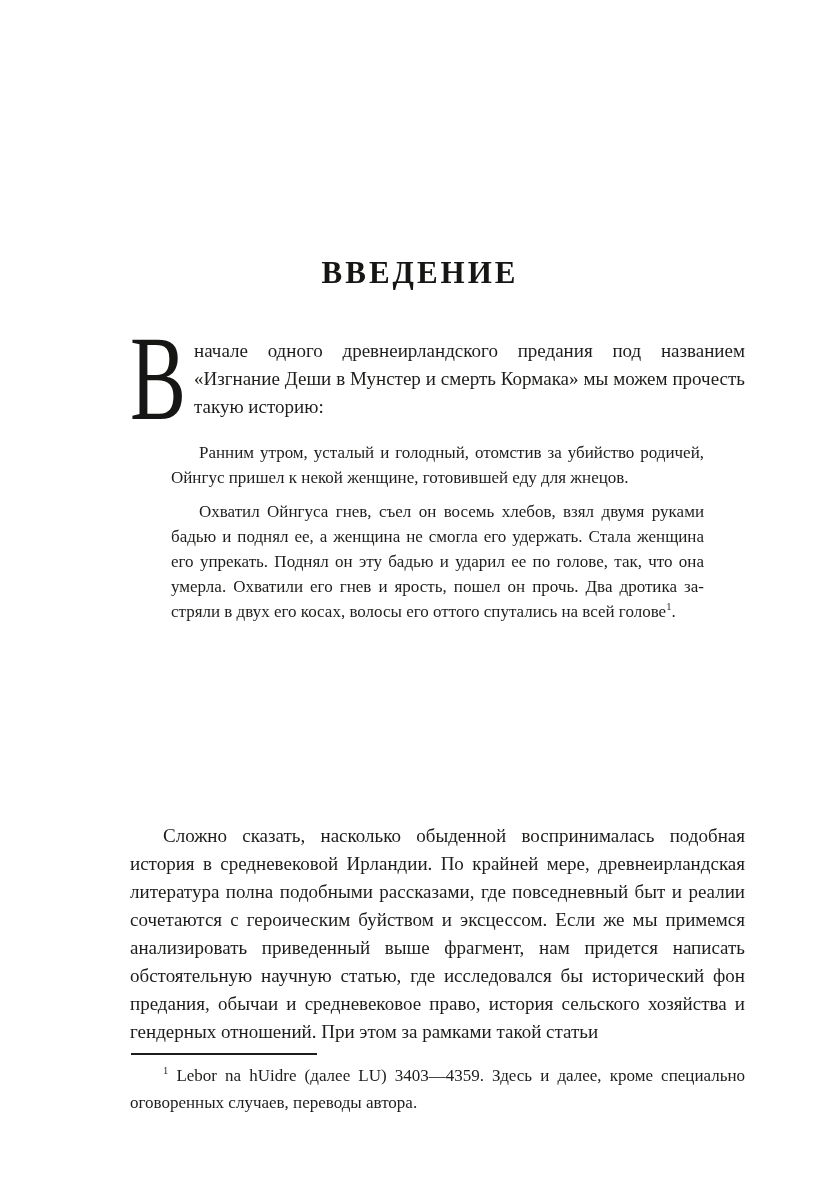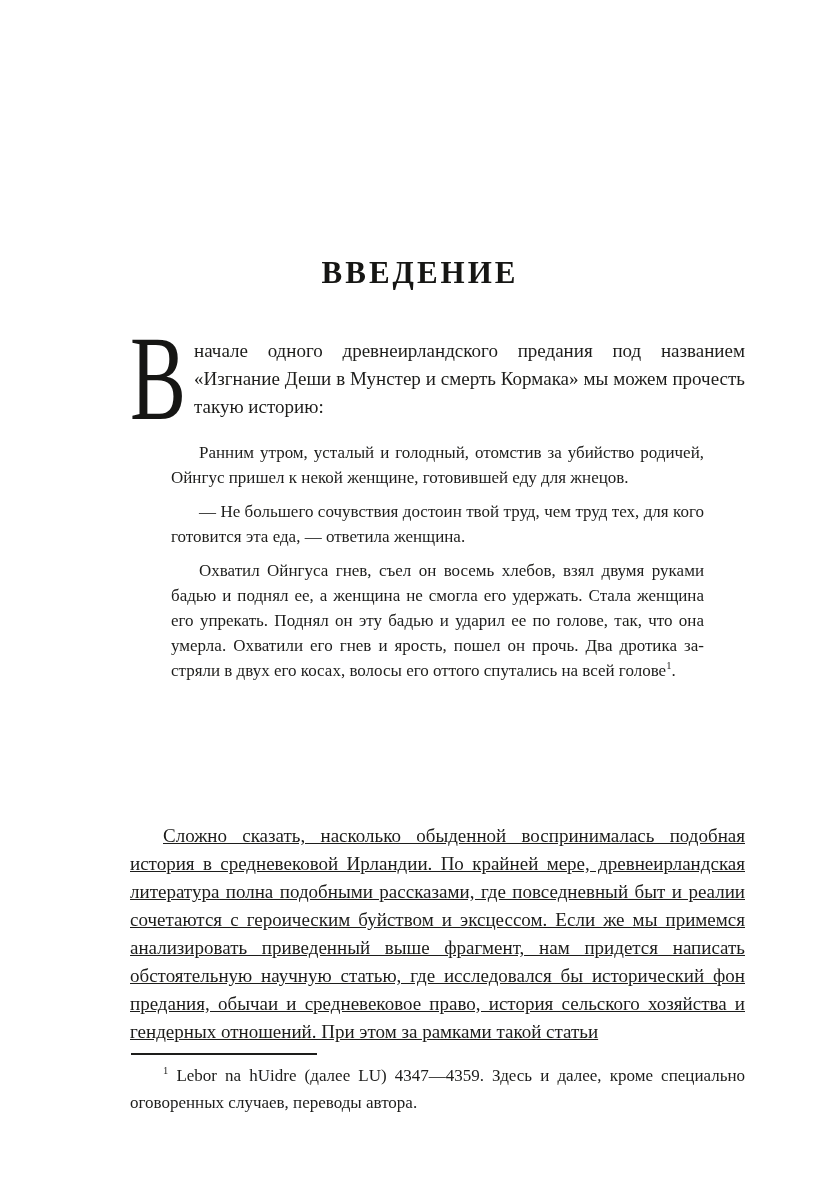--- a/index.html
+++ b/index.html
@@ -63,21 +63,20 @@
   }
   .body-paragraph {
     position: absolute;
     top: 822px;
     left: 130px;
     width: 615px;
     font-size: 19px;
     line-height: 28px;
     text-align: justify;
     text-indent: 33px;
-    text-decoration: underline;
   }
   .footnote-rule {
     position: absolute;
     top: 1053px;
     left: 131px;
     width: 186px;
     height: 0;
     border-top: 2px solid #1d1d1b;
   }
   .footnote {
@@ -105,25 +104,24 @@
 <div class="page" style="background: rgb(255, 255, 255); color: rgb(29, 29, 27);">
 
   <h1 class="chapter-title">ВВЕДЕНИЕ</h1>
 
   <div class="opening-paragraph">
     <span class="dropcap">В</span><span>начале одного древнеирландского предания под названием «Изгнание Деши в Мунстер и смерть Кормака» мы можем прочесть такую историю:</span>
   </div>
 
   <div class="block-quote">
     <p>Ранним утром, усталый и голодный, отомстив за убийство роди­чей, Ойнгус пришел к некой женщине, готовившей еду для жнецов.</p>
-    <p>— Не большего сочувствия достоин твой труд, чем труд тех, для кого готовится эта еда, — ответила женщина.</p>
     <p><span>Охватил Ойнгуса гнев, съел он восемь хлебов, взял двумя руками бадью и поднял ее, а женщина не смогла его удержать. Стала женщина его упрекать. Поднял он эту бадью и ударил ее по голове, так, что она умерла. Охватили его гнев и ярость, пошел он прочь. Два дротика за­стряли в двух его косах, волосы его оттого спутались на всей голове</span><sup class="fn-ref">1</sup><span>.</span></p>
   </div>
 
   <div class="body-paragraph">Сложно сказать, насколько обыденной воспринималась подобная история в средневековой Ирландии. По крайней мере, древнеирланд­ская литература полна подобными рассказами, где повседневный быт и реалии сочетаются с героическим буйством и эксцессом. Если же мы примемся анализировать приведенный выше фрагмент, нам придется написать обстоятельную научную статью, где исследовался бы истори­ческий фон предания, обычаи и средневековое право, история сельского хозяйства и гендерных отношений. При этом за рамками такой статьи</div>
 
   <div class="footnote-rule"></div>
 
   <div class="footnote">
-    <p><sup class="fn-ref">1</sup> <span>Lebor na hUidre (далее LU) 4347—4359. Здесь и далее, кроме специ­ально оговоренных случаев, переводы автора.</span></p>
+    <p><sup class="fn-ref">1</sup> <span>Lebor na hUidre (далее LU) 3403—4359. Здесь и далее, кроме специ­ально оговоренных случаев, переводы автора.</span></p>
   </div>
 
 </div>
 
 </body></html>

